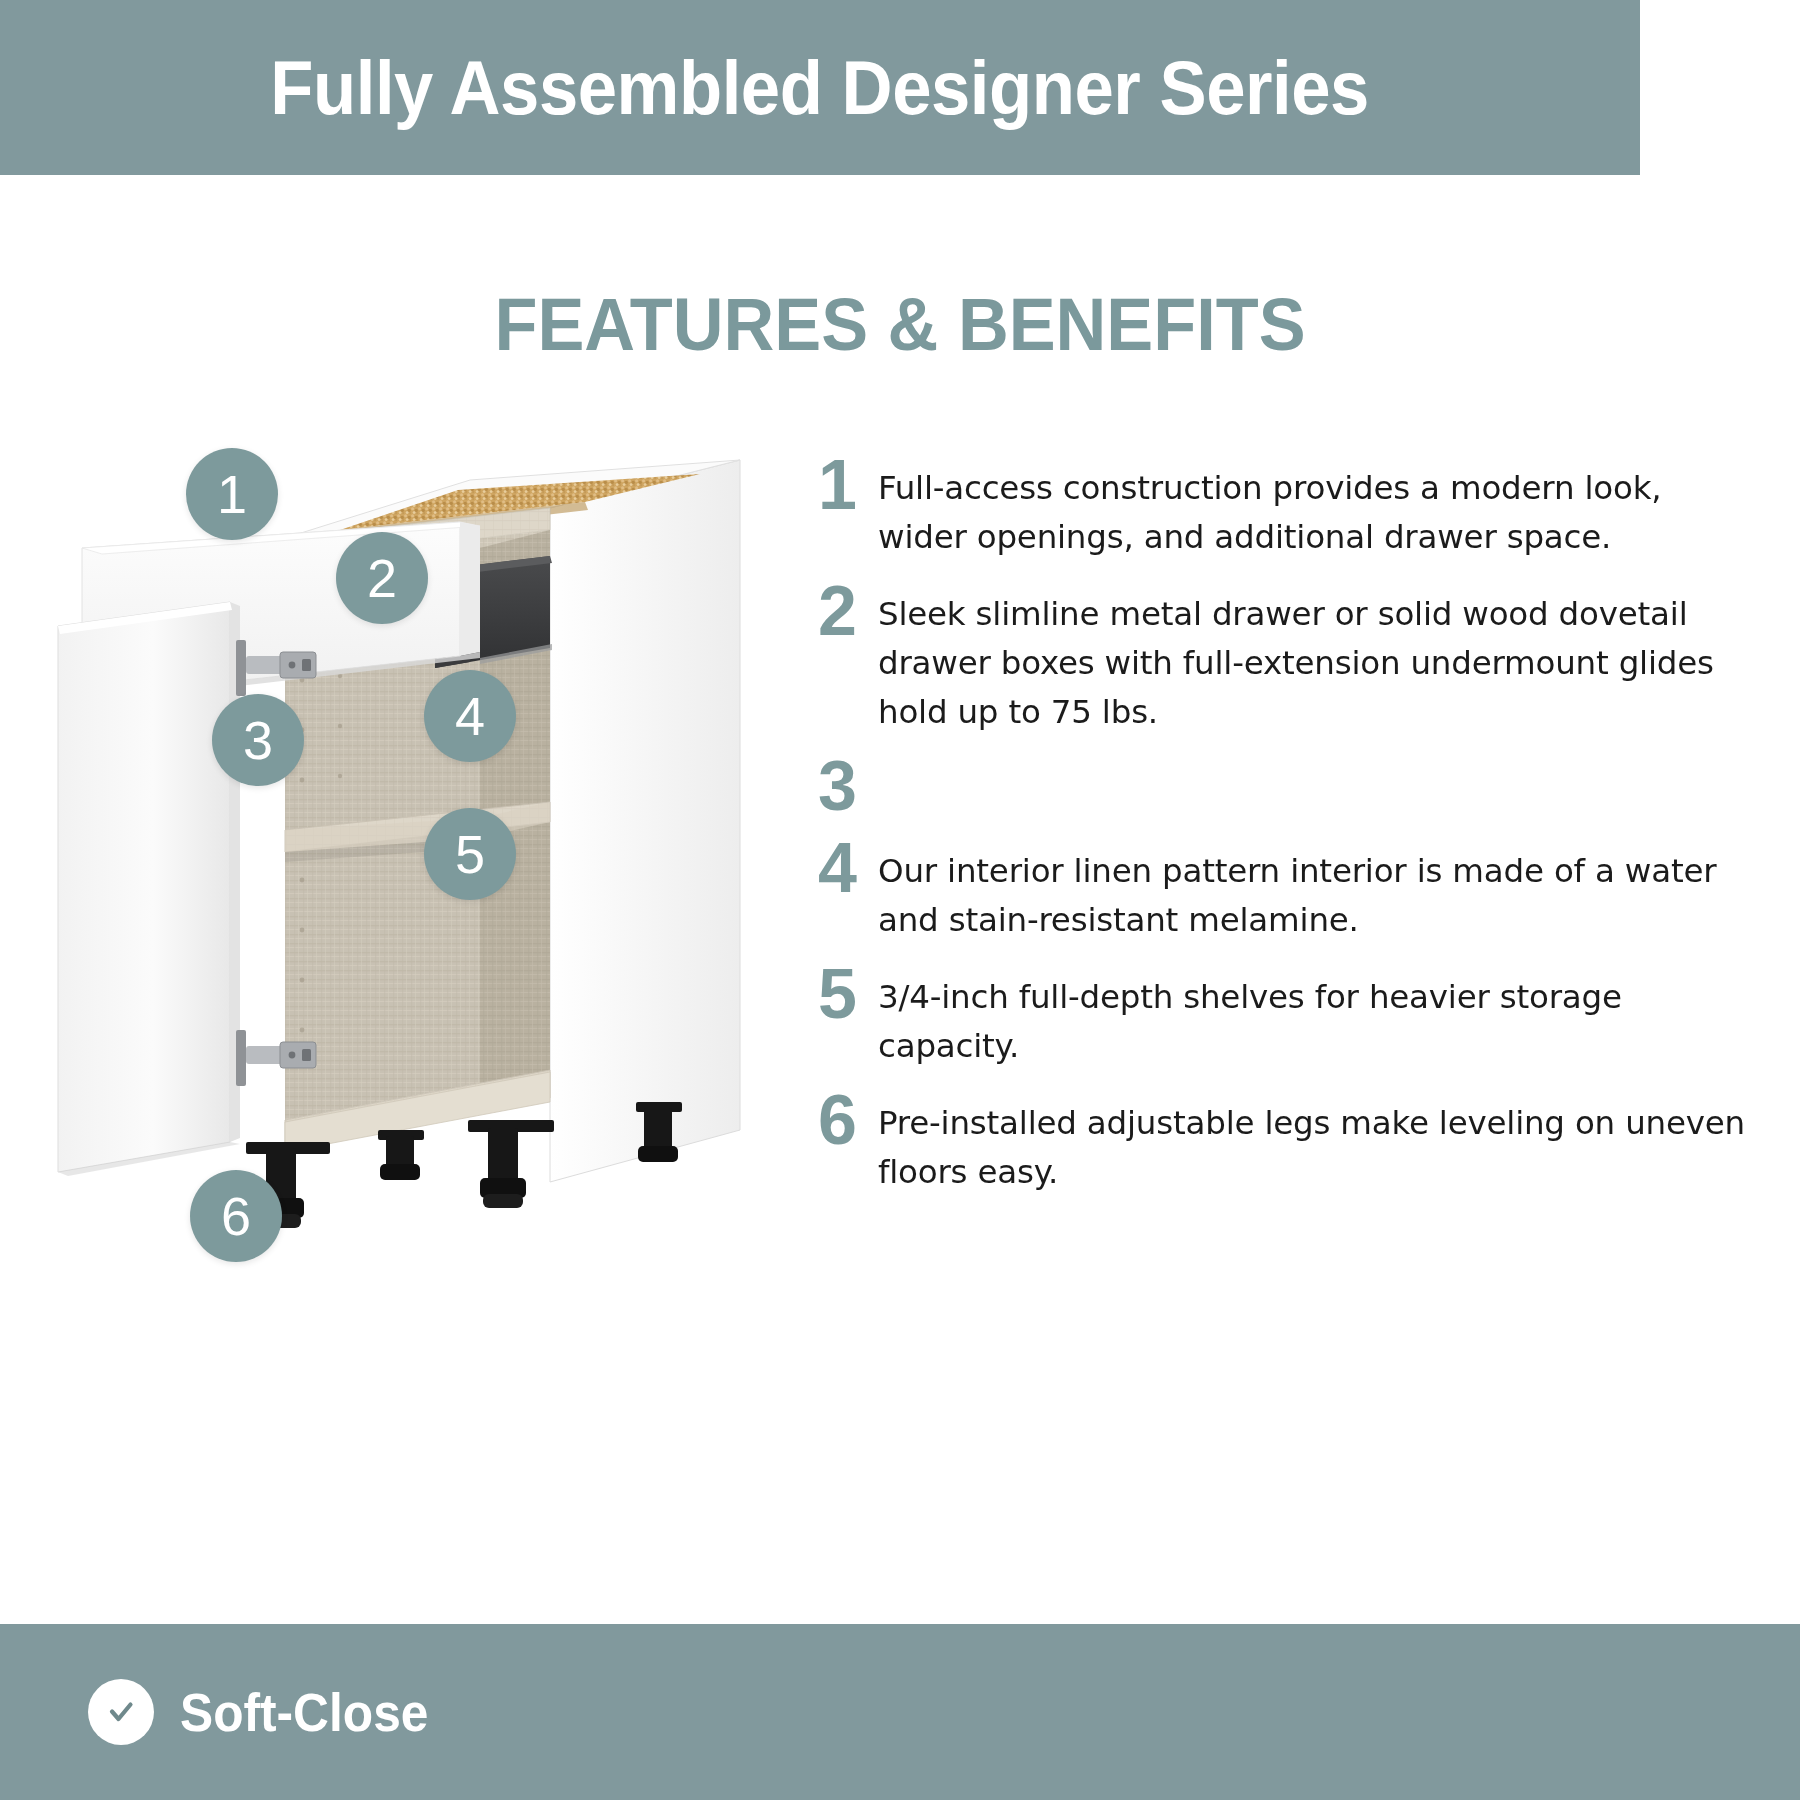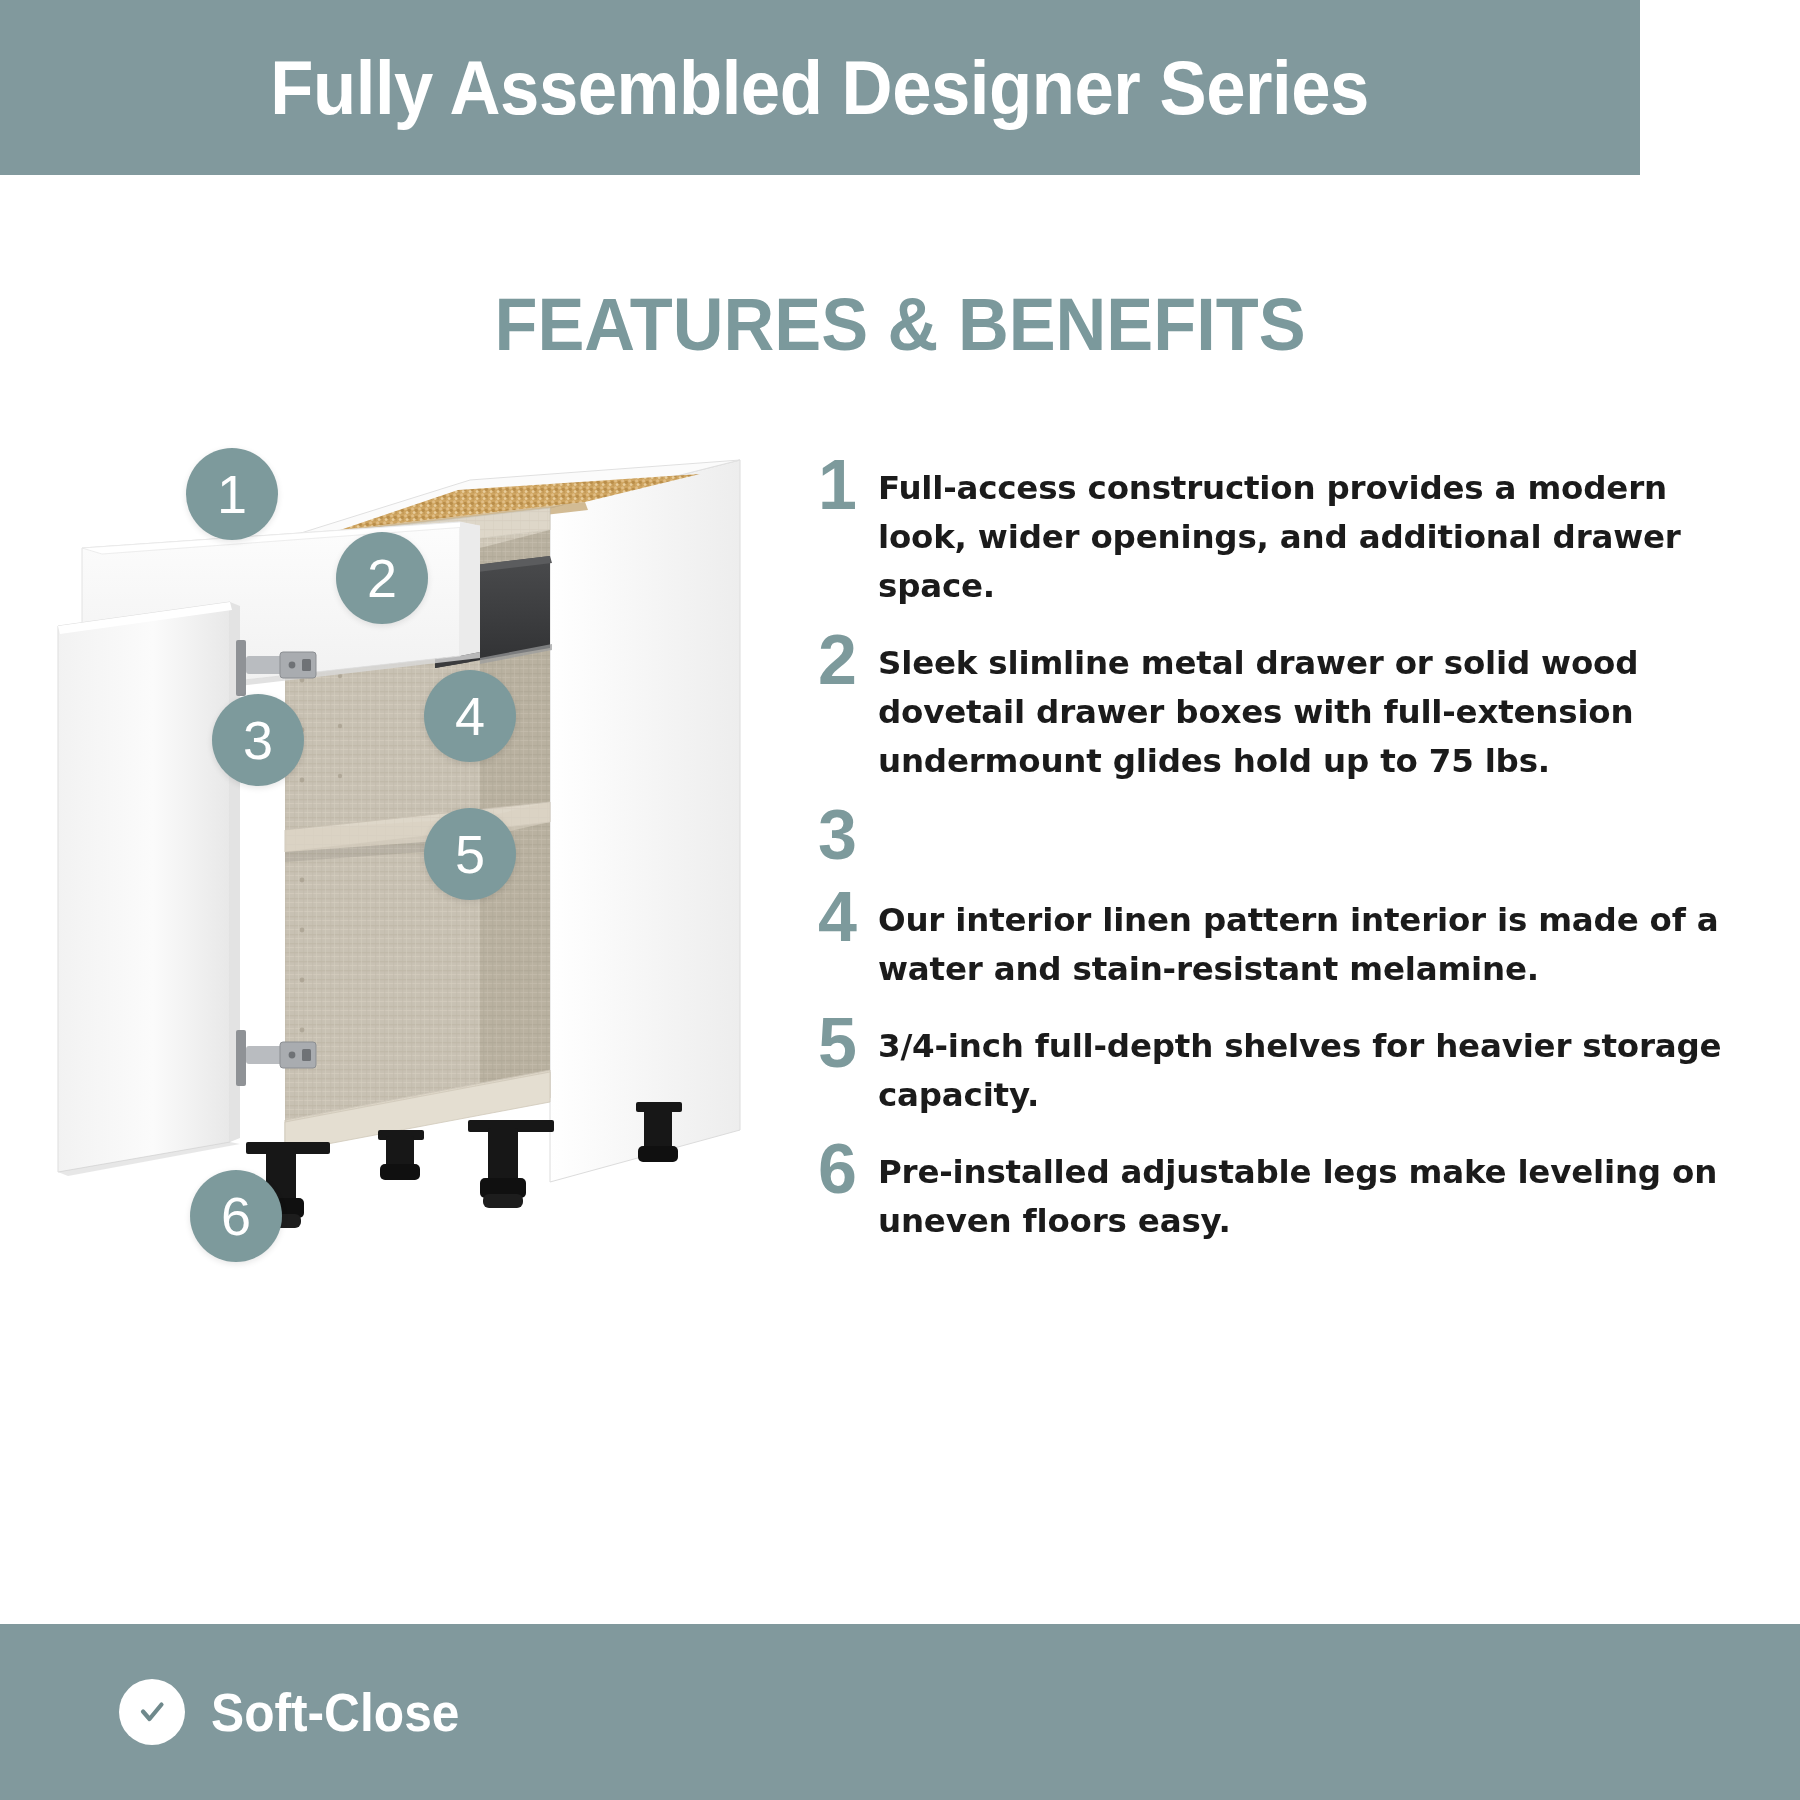--- a/index.html
+++ b/index.html
@@ -79,37 +79,37 @@
     font-size:70px;
     line-height:66px;
     text-align:left;
     padding-left:18px;
     box-sizing:border-box;
   }
   .feature-text{
     flex:1 1 auto;
     color:#1b1b1b;
     font-family:"DejaVu Sans",sans-serif;
-    font-weight:700;
+    font-weight:400;
     font-size:32.5px;
     line-height:49px;
     letter-spacing:-0.2px;
     padding-top:12px;
   }
 
   
   .footer-band{
     position:absolute;left:0;bottom:0;width:1800px;height:176px;
     background:#81999d;
     display:flex;align-items:center;
   }
   .footer-badge{
     flex:1 1 0;
     display:flex;align-items:center;justify-content:flex-start;
-    padding-left:119px;
+    padding-left:88px;
     box-sizing:border-box;
   }
   .check-circle{
     width:66px;height:66px;border-radius:50%;
     background:#ffffff;
     display:flex;align-items:center;justify-content:center;
     flex:0 0 66px;
     margin-right:26px;
   }
   .check-circle svg{display:block;}

